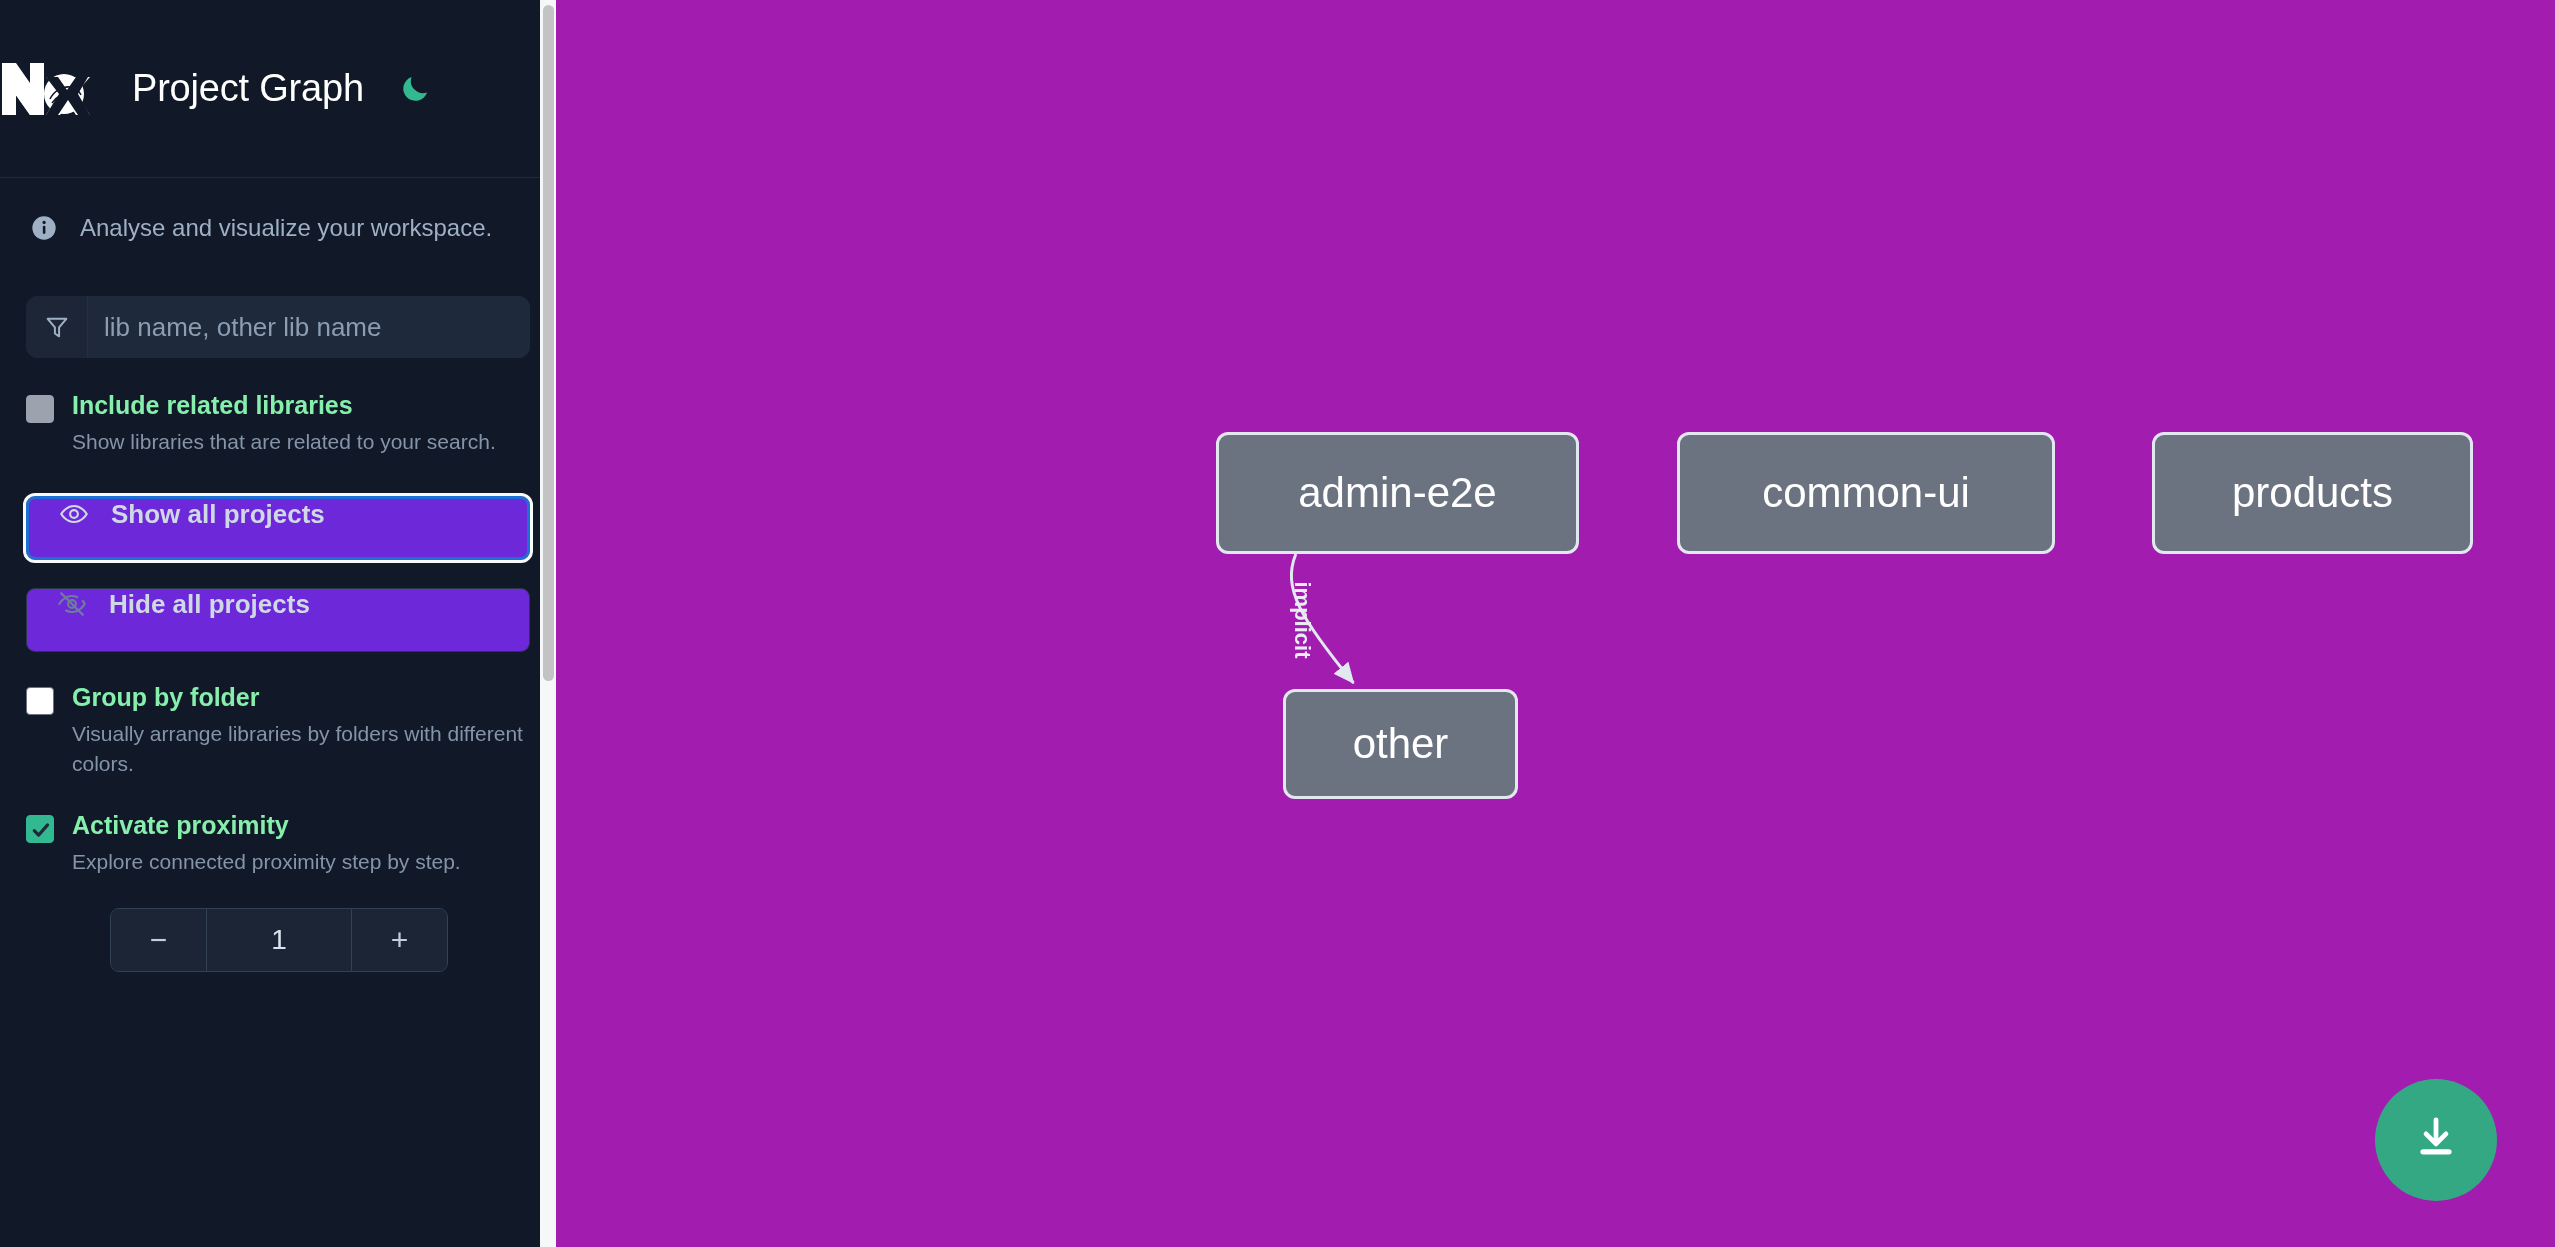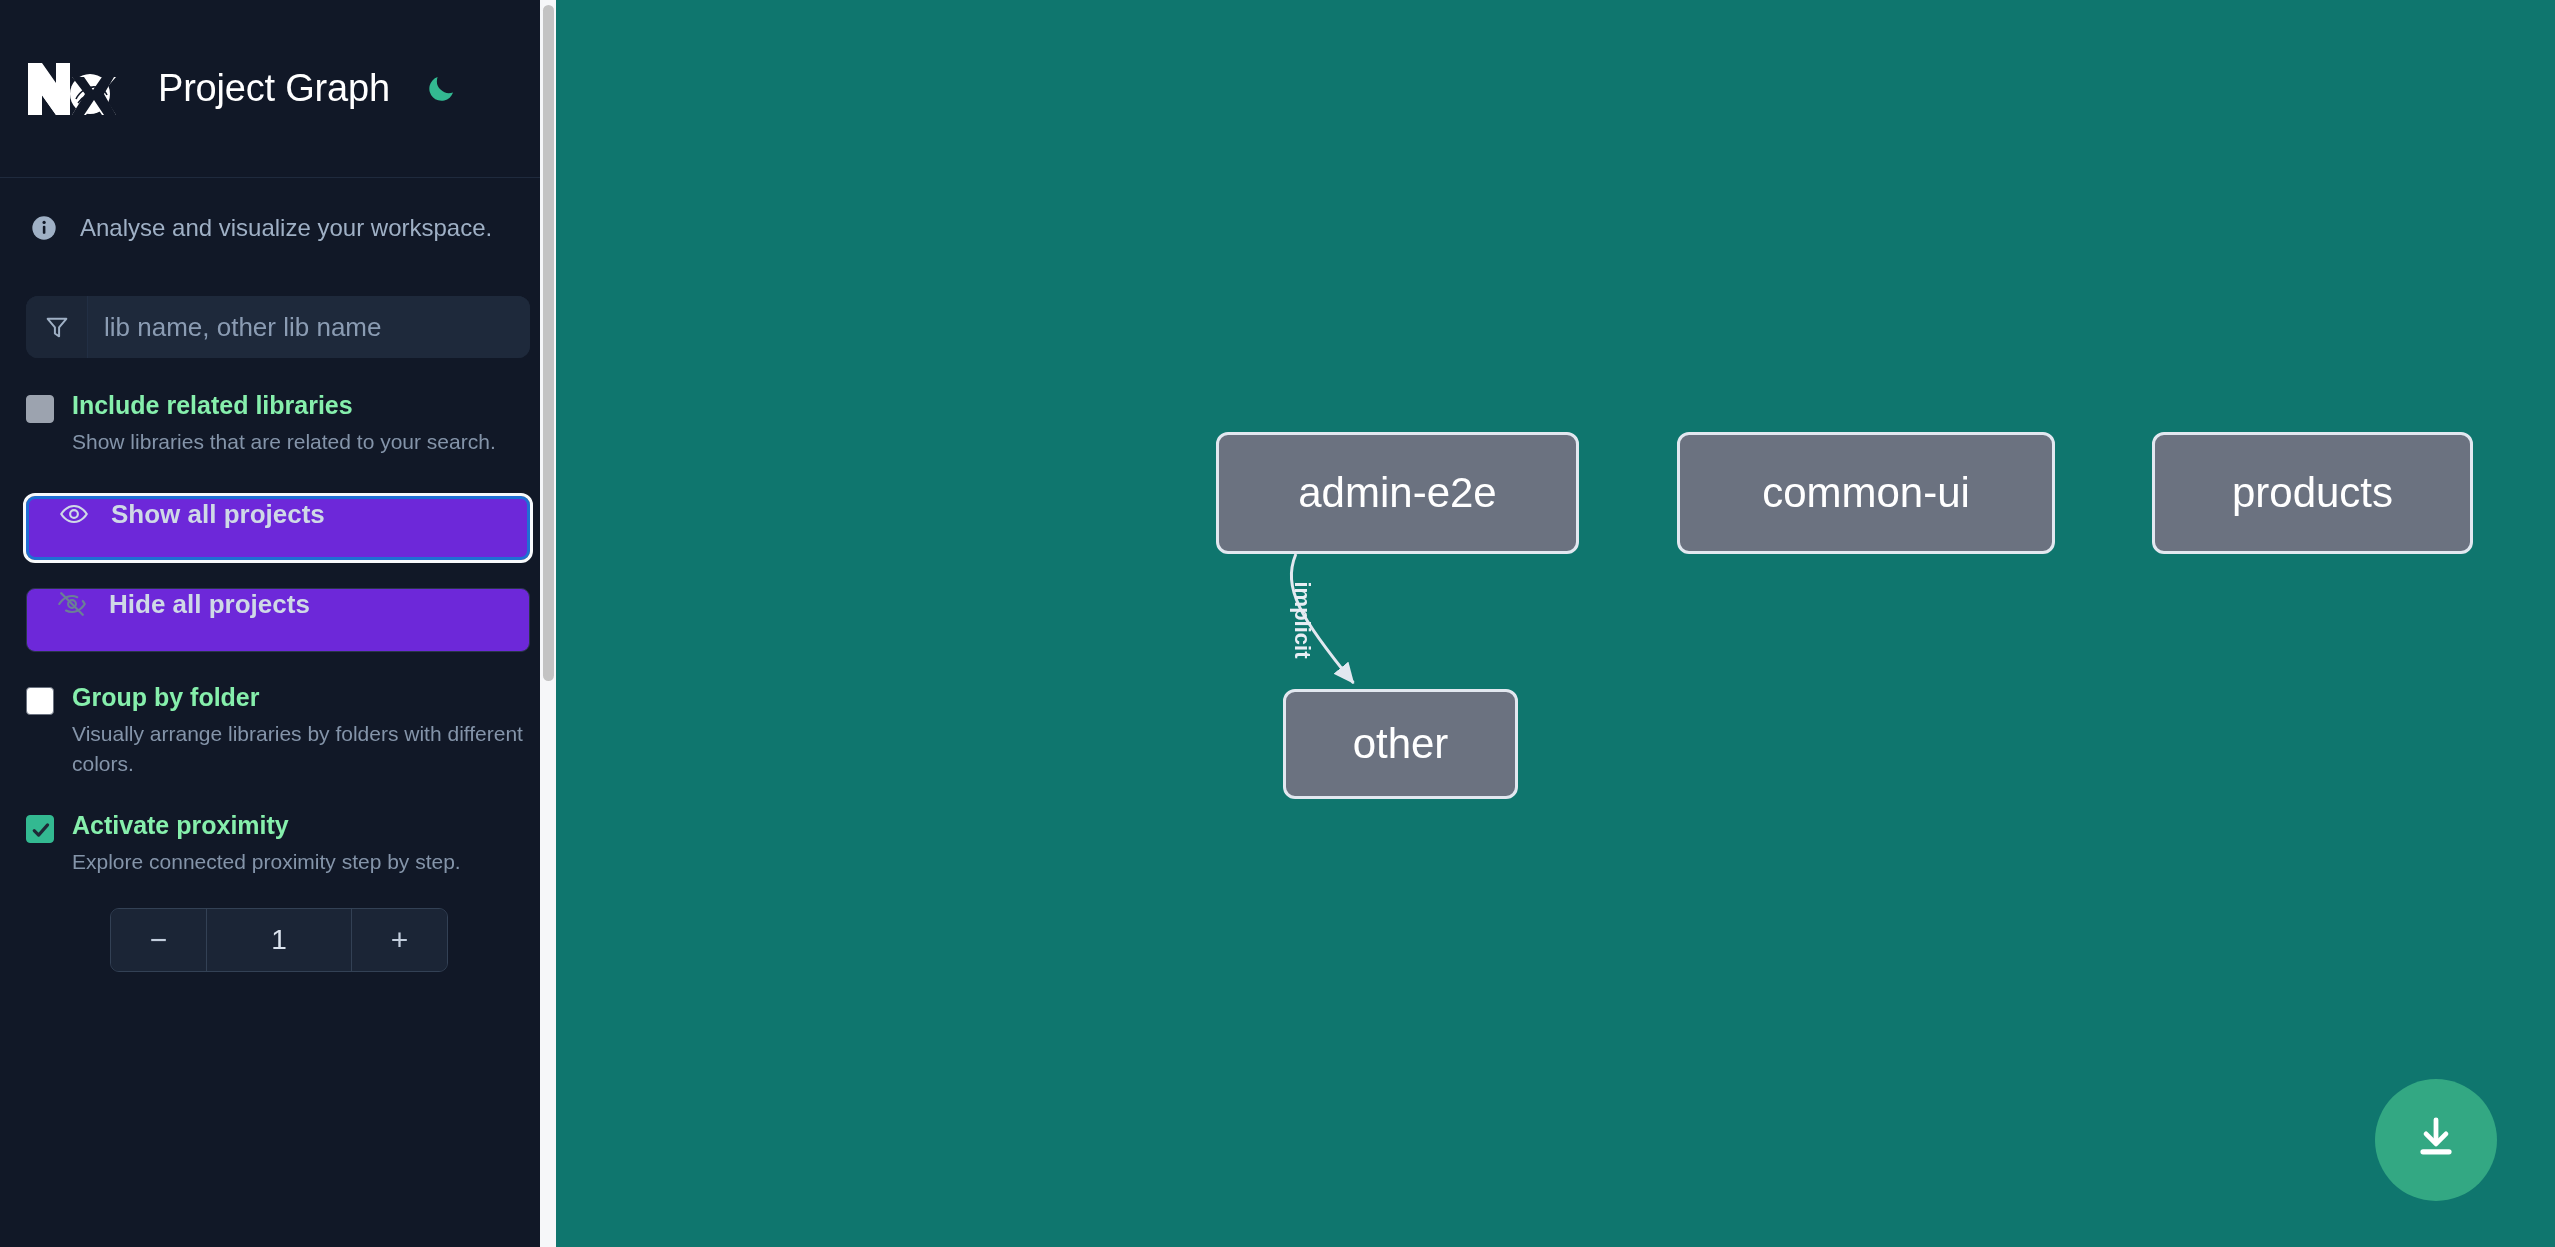--- a/index.html
+++ b/index.html
@@ -17,21 +17,20 @@
     background: #111827;
     position: relative;
     flex: 0 0 556px;
   }
   .sidebar-inner { width: 556px; height: 1247px; position: relative; }
 
   .header {
     height: 178px;
     display: flex;
     align-items: center;
-    padding-left: 26px;
     border-bottom: 1px solid #1f2a3d;
   }
   .nx-logo { width: 98px; height: 60px; flex: 0 0 auto; }
   .app-title {
     color: #ffffff;
     font-size: 38px;
     font-weight: 500;
     margin-left: 34px;
     letter-spacing: -0.2px;
     white-space: nowrap;
@@ -181,21 +180,21 @@
     width: 11px; height: 676px;
     background: #c3c3c3;
     border-radius: 6px;
     cursor: pointer;
   }
 
   
   .graph {
     flex: 1;
     position: relative;
-    background: #0f766e;
+    background: #a21caf;
     height: 1247px;
     overflow: hidden;
   }
   .node {
     position: absolute;
     background: #6b7280;
     border: 3px solid #e2e8f0;
     border-radius: 12px;
     display: flex;
     align-items: center;

